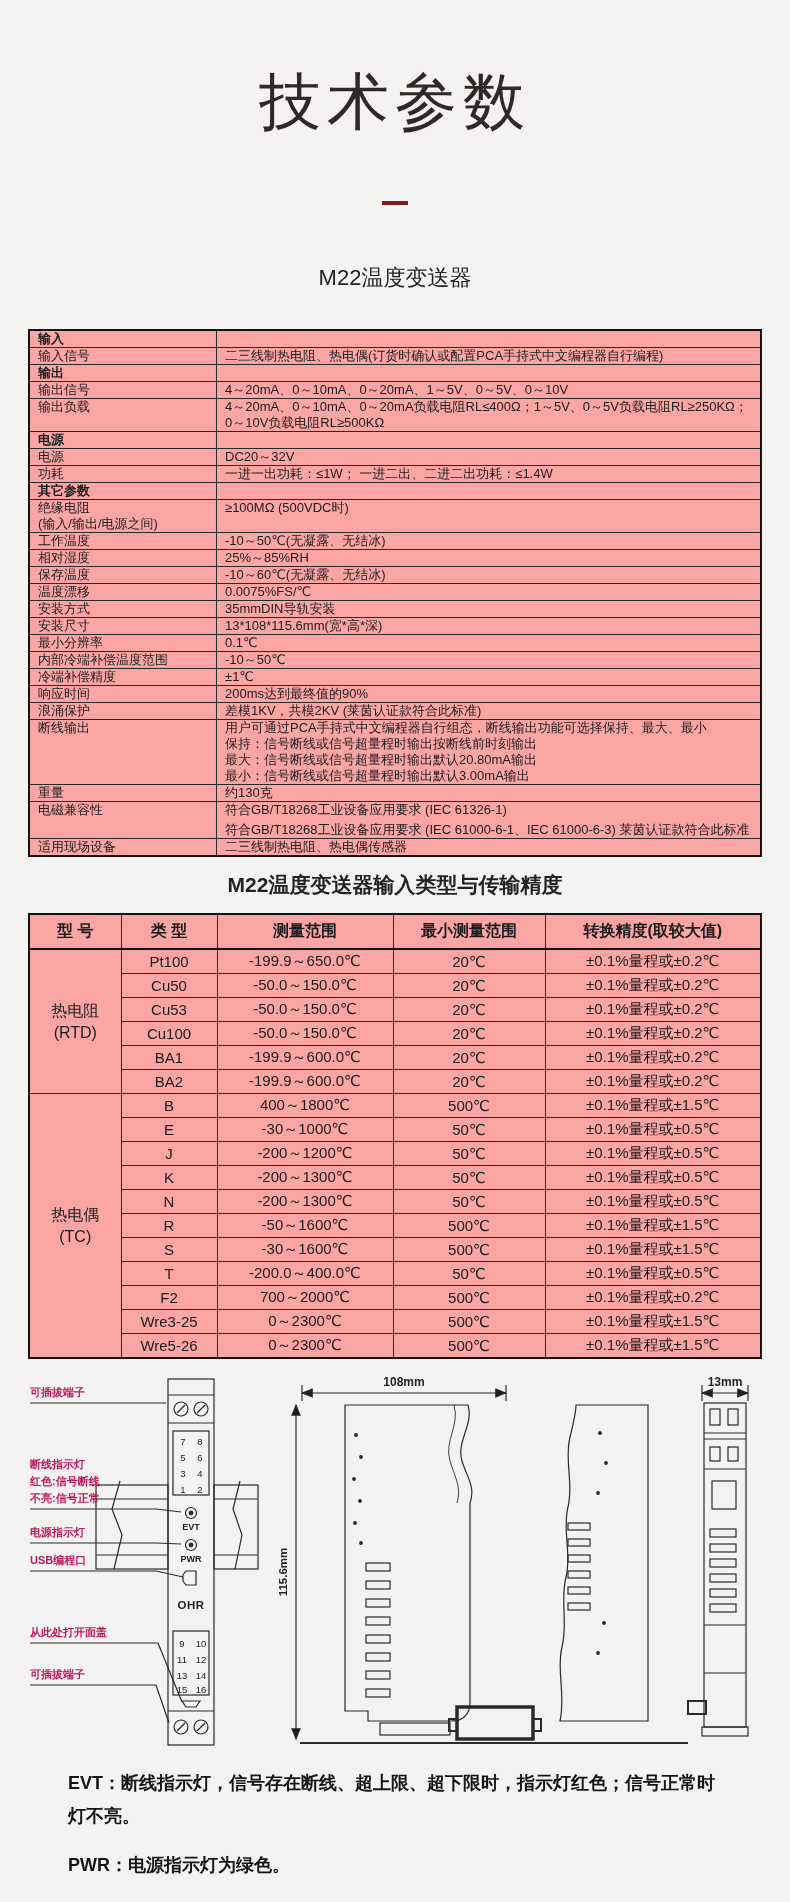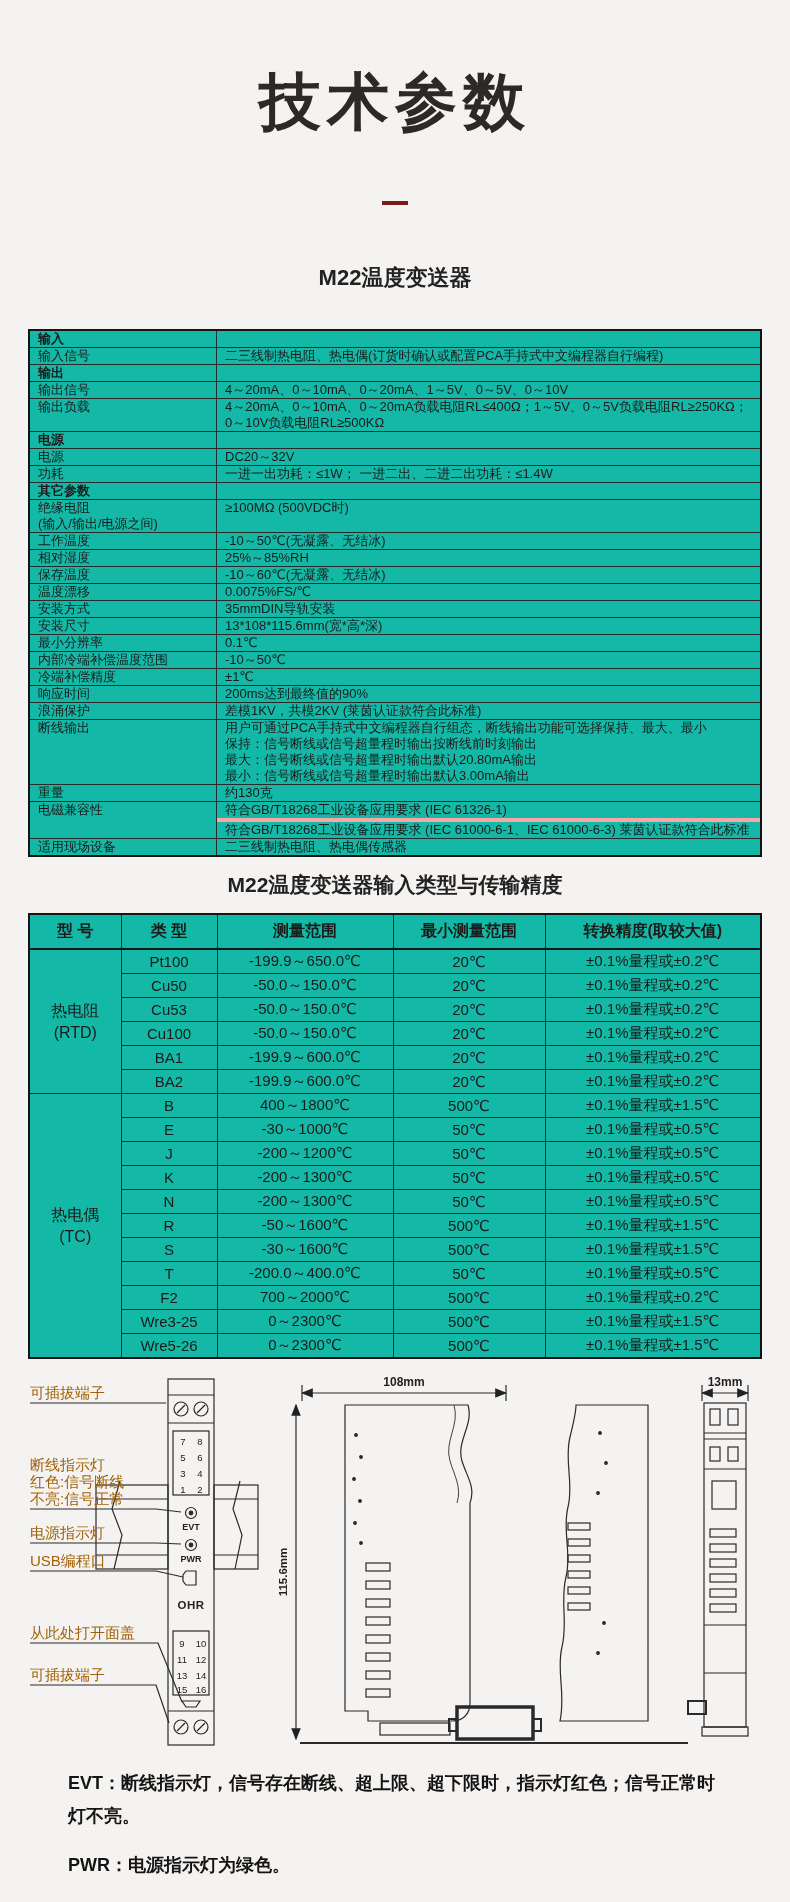--- a/index.html
+++ b/index.html
@@ -3,40 +3,40 @@
 <meta charset="utf-8">
 <style>
   html,body{margin:0;padding:0}
   body{
     width:790px;height:1902px;overflow:hidden;
     background:#f5f3f1;color:#1b1b1b;
     font-family:"Liberation Sans","DejaVu Sans",sans-serif;
   }
   .page-title{
     padding-top:66px;text-align:center;font-size:62px;line-height:1.15;
-    font-weight:700;color:#2c2928;letter-spacing:6px;
+    font-weight:400;color:#2c2928;letter-spacing:6px;
   }
   .title-divider{width:26px;height:4px;margin:64px auto 0;background:#7d1b1b}
-  .subtitle{margin-top:58px;text-align:center;font-size:22px;font-weight:700;color:#222}
+  .subtitle{margin-top:58px;text-align:center;font-size:22px;font-weight:400;color:#222}
   .tblwrap{margin:36px 28px 0}
-  table{border-collapse:collapse;width:100%;background:#14b8a6}
+  table{border-collapse:collapse;width:100%;background:#fca5a5}
   table.spec{border:2px solid #141414}
   .spec td{border:1px solid #2a2a2a;font-size:13px;line-height:16px;padding:0 8px;vertical-align:top}
   .spec td.lbl{width:170px}
   .spec td.bold{font-weight:700}
   .spec td.val.divided > div + div{border-top:4px solid #fca5a5;margin:0 -8px;padding:0 8px}
   .sec2-title{margin-top:14px;text-align:center;font-size:21px;font-weight:800;color:#222}
   .tblwrap2{margin:14px 28px 0}
   table.prec{border:2px solid #141414}
   .prec th{border:1px solid #2a2a2a;border-bottom:2px solid #141414;font-size:16px;font-weight:600;height:31px;}
   .prec td{border:1px solid #2a2a2a;font-size:15px;height:23px;text-align:center;padding:0 4px}
   .prec td.grp{font-size:16px;line-height:22px}
   .prec col.c1{width:92px}.prec col.c2{width:96px}.prec col.c3{width:176px}.prec col.c4{width:152px}
   .diagram{position:relative;height:378px;margin-top:14px}
-  .dlabel{position:absolute;font-size:15px;font-weight:400;color:#a16207;white-space:nowrap;line-height:15px}
+  .dlabel{position:absolute;font-size:11px;font-weight:700;color:#be185d;white-space:nowrap;line-height:15px}
   .footer{margin:14px 58px 0 52px;font-size:18px;font-weight:700;line-height:33px;color:#141414}
   .footer p{margin:16px}
   svg text{font-family:"Liberation Sans","DejaVu Sans",sans-serif;fill:#222}
 </style>
 </head>
 <body>
 
 <div class="page-title">技术参数</div>
 <div class="title-divider"></div>
 <div class="subtitle">M22温度变送器</div>

